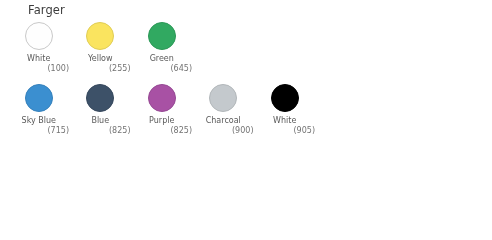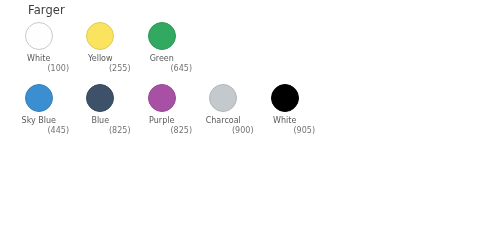--- a/index.html
+++ b/index.html
@@ -108,21 +108,21 @@
         <span class="swatch-dot" style="background: rgb(49, 169, 97); border: 1px solid rgb(44, 152, 87);"></span>
         <span class="swatch-name">Green</span>
         <span class="swatch-code">(645)</span>
       </div>
     </div>
 
     <div class="swatch-row">
       <div class="swatch-cell">
         <span class="swatch-dot" style="background: rgb(59, 143, 208); border: 1px solid rgb(53, 129, 188);"></span>
         <span class="swatch-name">Sky Blue</span>
-        <span class="swatch-code">(445)</span>
+        <span class="swatch-code">(715)</span>
       </div>
       <div class="swatch-cell">
         <span class="swatch-dot" style="background: rgb(61, 81, 104); border: 1px solid rgb(54, 72, 93);"></span>
         <span class="swatch-name">Blue</span>
         <span class="swatch-code">(825)</span>
       </div>
       <div class="swatch-cell">
         <span class="swatch-dot" style="background: rgb(168, 81, 164); border: 1px solid rgb(150, 73, 148);"></span>
         <span class="swatch-name">Purple</span>
         <span class="swatch-code">(825)</span>

